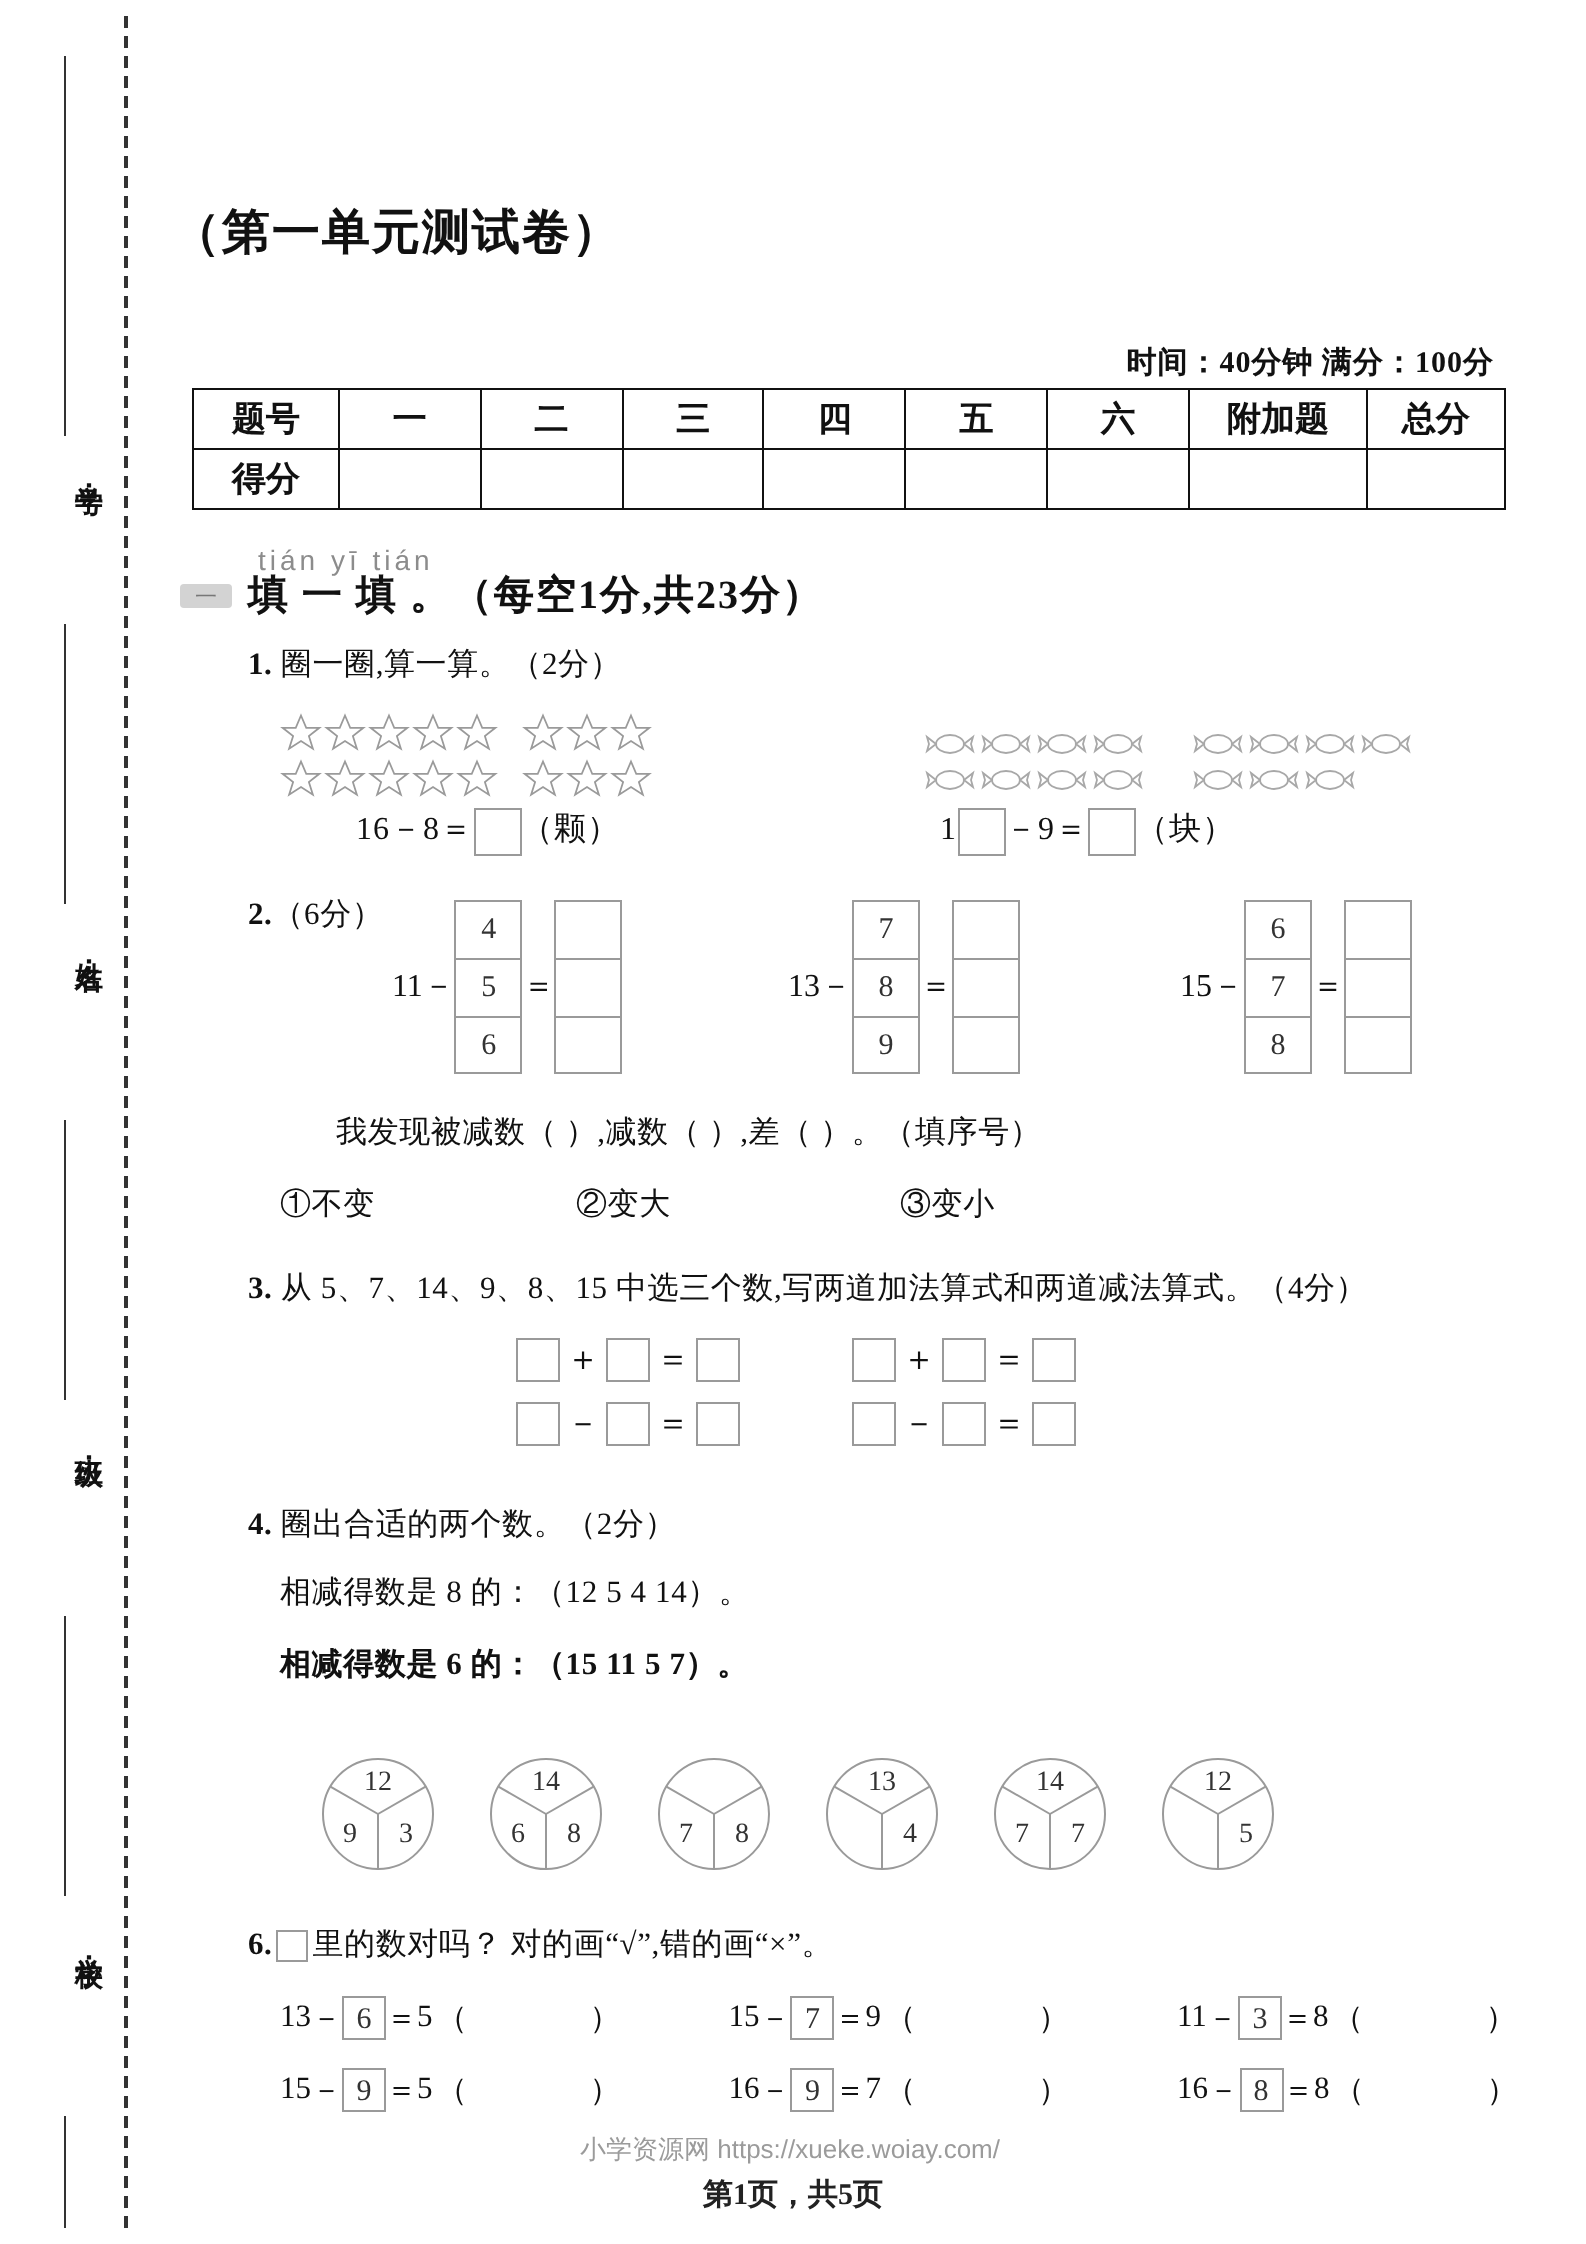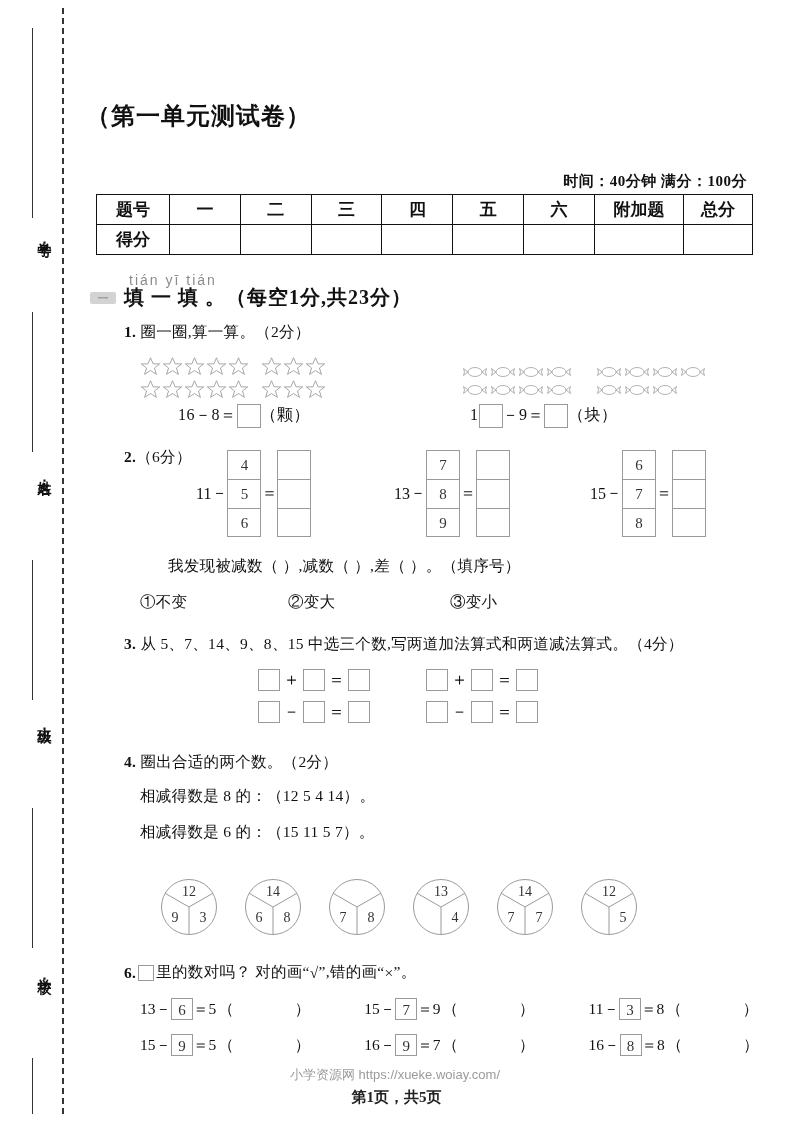--- a/index.html
+++ b/index.html
@@ -453,21 +453,21 @@
         <span class="op">＝</span>
         <span class="box sm"></span>
     </div>
   </div>
 
   <div class="q" style="left:124px; top:752px;">
     <span class="qnum">4.</span>
     <span>圈出合适的两个数。（2分）</span>
   </div>
   <div class="q" style="left:140px; top:786px;">相减得数是 8 的：（12    5    4    14）。</div>
-  <div class="q" style="left:140px; top:822px;">相减得数是 6 的：（15    11    5    7）。</div>
+  <div class="q" style="left:140px; top:822px;font-weight:bold;">相减得数是 6 的：（15    11    5    7）。</div>
 
 
   <div class="circles">
     <div class="circ">
       <svg width="58" height="58" viewBox="0 0 58 58">
           <circle cx="29" cy="29" r="27.5" fill="none" stroke="#9a9a9a" stroke-width="1"></circle>
           <line x1="29" y1="29" x2="29" y2="56.5" stroke="#9a9a9a" stroke-width="1"></line>
           <line x1="29" y1="29" x2="5.2" y2="15.3" stroke="#9a9a9a" stroke-width="1"></line>
           <line x1="29" y1="29" x2="52.8" y2="15.3" stroke="#9a9a9a" stroke-width="1"></line>
         </svg>

